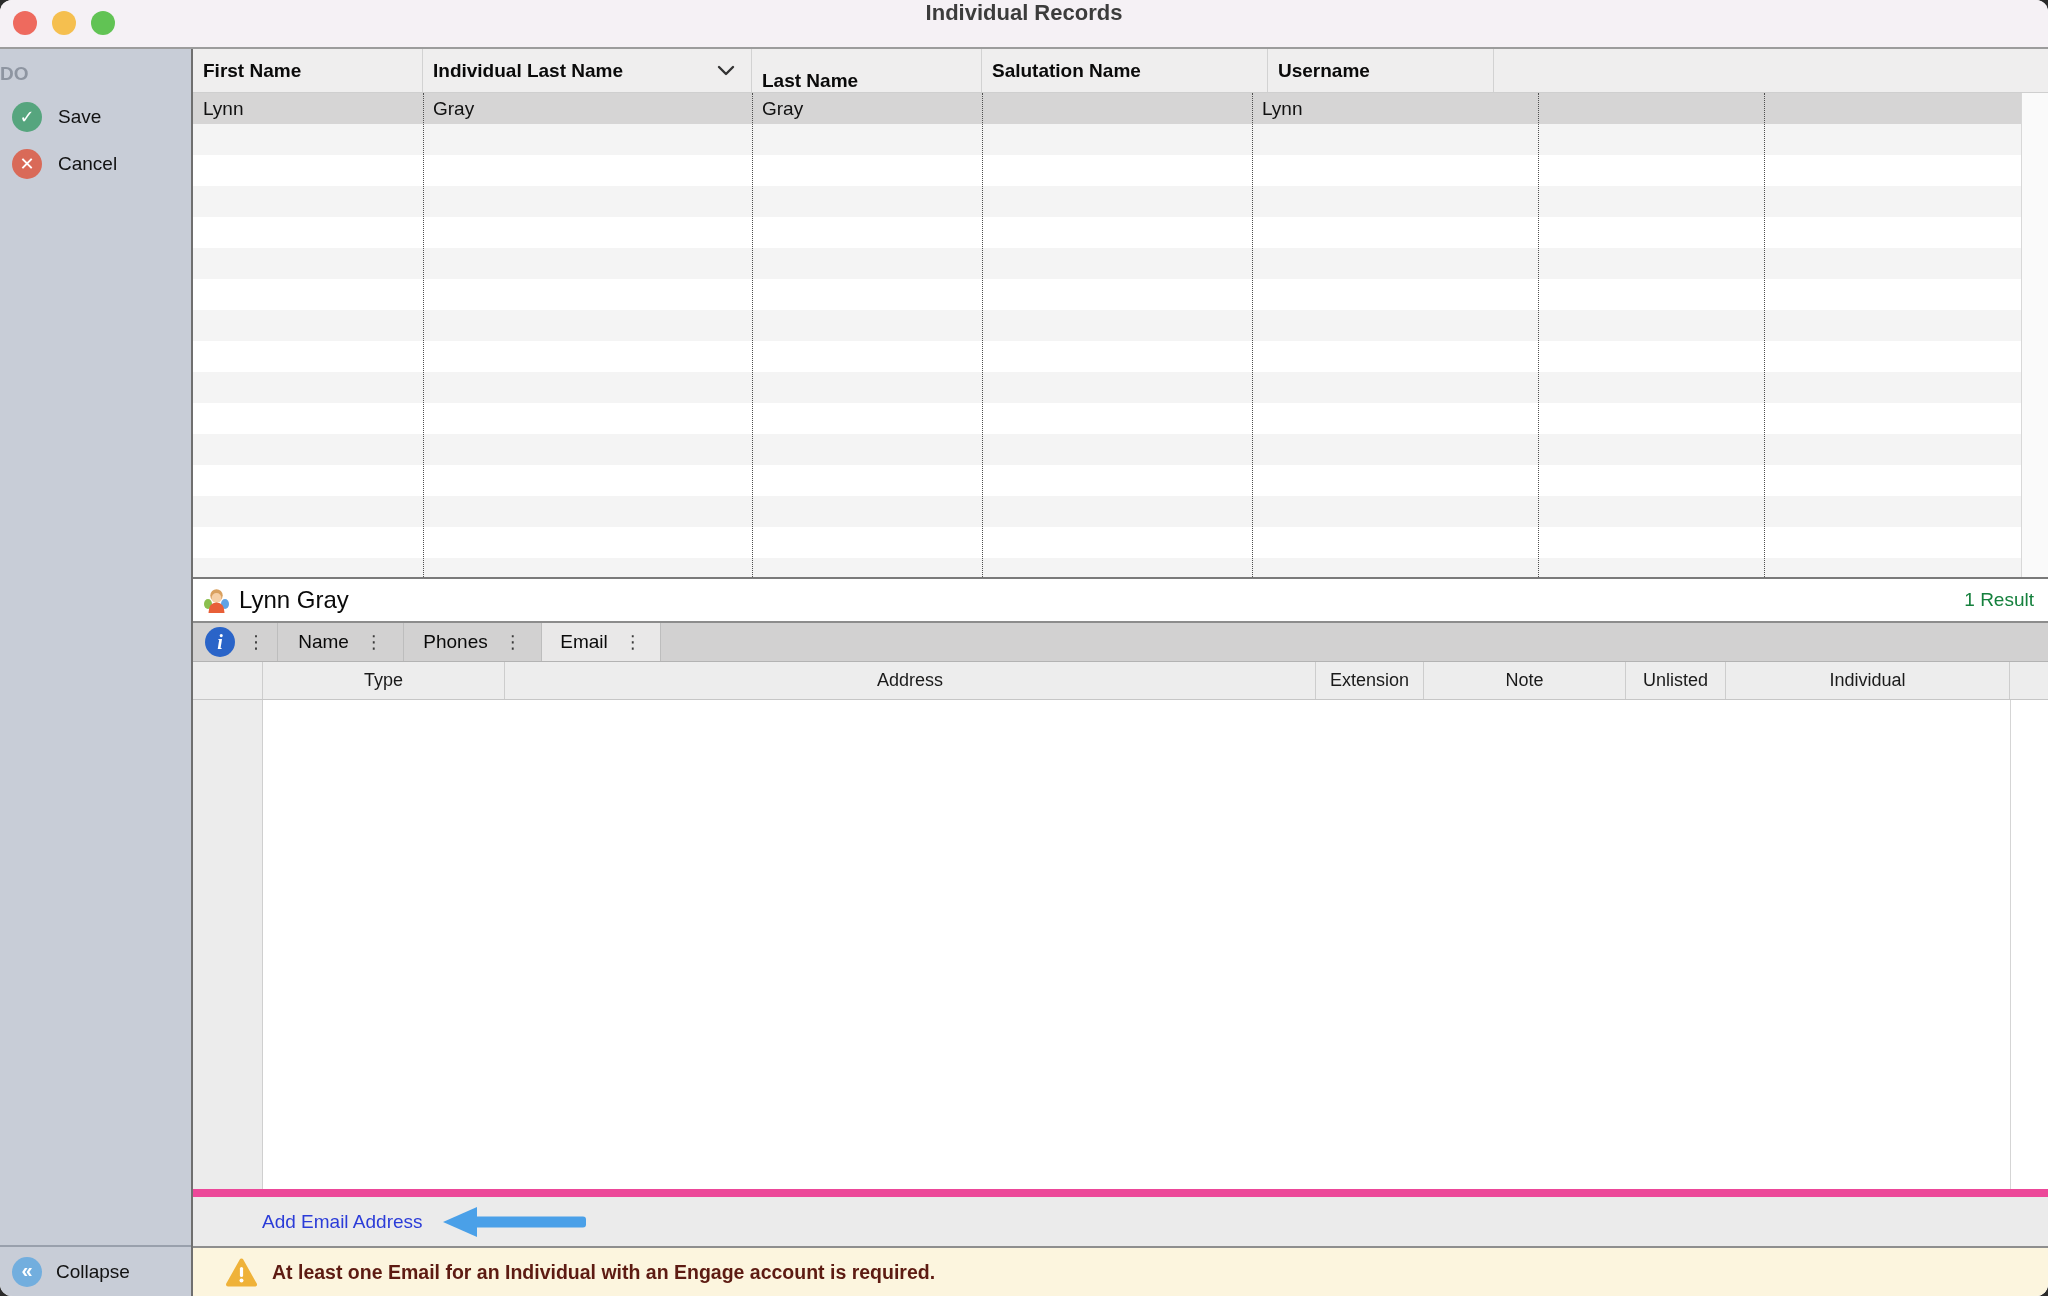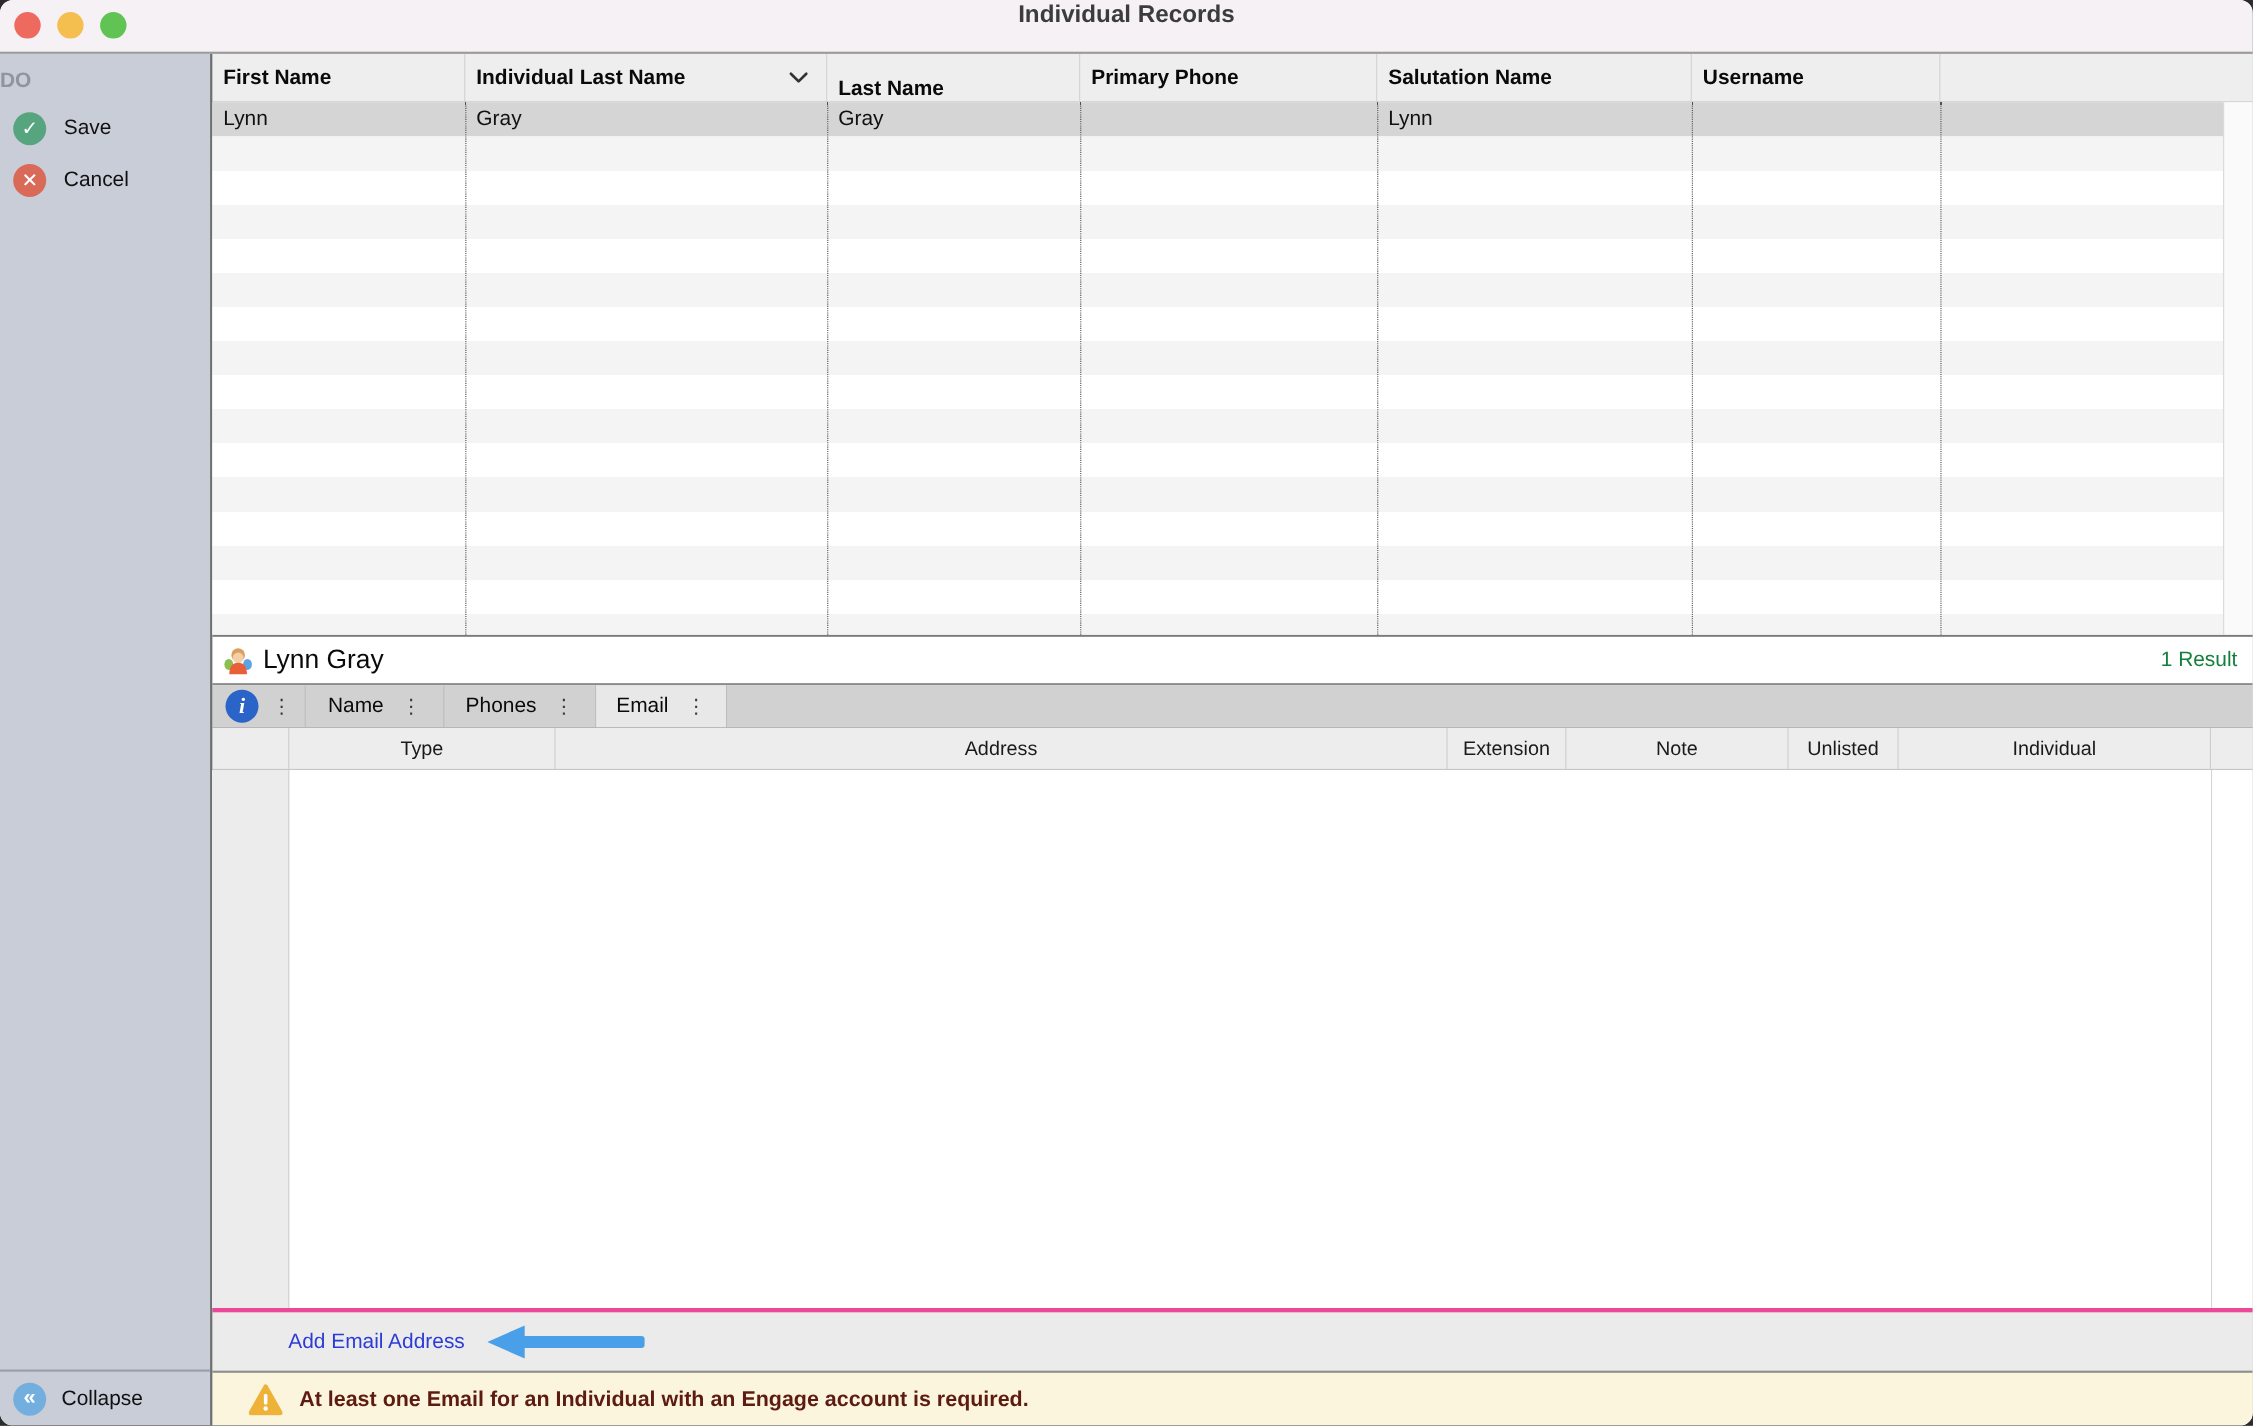--- a/index.html
+++ b/index.html
@@ -70,21 +70,21 @@
   
   .email-header { height:38px; background:#ededed; border-bottom:1px solid #c6c6c6; display:flex; font-size:18px; color:#1a1a1a; flex:none; }
   .eh-cell { border-right:1px solid #cdcdcd; display:flex; align-items:center; justify-content:center; }
   .eg{width:70px;} .e0{width:242px;text-align:center;} .e1{width:811px;} .e2{width:108px;} .e3{width:202px;} .e4{width:100px;} .e5{width:284px;}
   .eh-last { flex:1; border-right:none; }
 
   .email-body { flex:1; position:relative; background:#fff; }
   .email-gutter { position:absolute; left:0; top:0; bottom:0; width:70px; background:#ececec; border-right:1px solid #cfcfcf; }
   .email-right-line { position:absolute; left:1817px; top:0; bottom:0; width:0; border-left:1px solid #d5d5d5; }
 
-  .email-footer { height:57px; background:#ebebeb; border-top:4px solid #ec4899; display:flex; align-items:center; flex:none; }
+  .email-footer { height:57px; background:#ebebeb; border-top:8px solid #ec4899; display:flex; align-items:center; flex:none; }
   .add-link { margin-left:69px; font-size:19px; color:#2b3cd8; cursor:pointer; }
   .annot-arrow { margin-left:20px; display:flex; align-items:center; }
 
   
   .warning-bar { height:50px; background:#fcf5de; border-top:2px solid #8e8e8e; display:flex; align-items:center; gap:15px; padding-left:33px; flex:none; }
   .warning-text { font-weight:bold; color:#5d1b12; font-size:19.5px; }
 </style>
 </head>
 <body>
 
@@ -124,23 +124,20 @@
           <span>First Name</span>
         </div>
         <div class="rh-cell w1 sorted">
           <span>Individual Last Name</span>
           <svg class="chev" width="18" height="11" viewBox="0 0 18 11">
             <polyline points="2,2 9,9 16,2" fill="none" stroke="#333" stroke-width="2.4" stroke-linecap="round" stroke-linejoin="round"></polyline>
           </svg>
         </div>
         <div class="rh-cell w2">
           <span>Last Name</span>
-        </div>
-        <div class="rh-cell w3">
-          <span>Primary Phone</span>
         </div>
         <div class="rh-cell w4">
           <span>Salutation Name</span>
         </div>
         <div class="rh-cell w5">
           <span>Username</span>
         </div>
         <div class="rh-cell rh-last"></div>
       </div>
 

